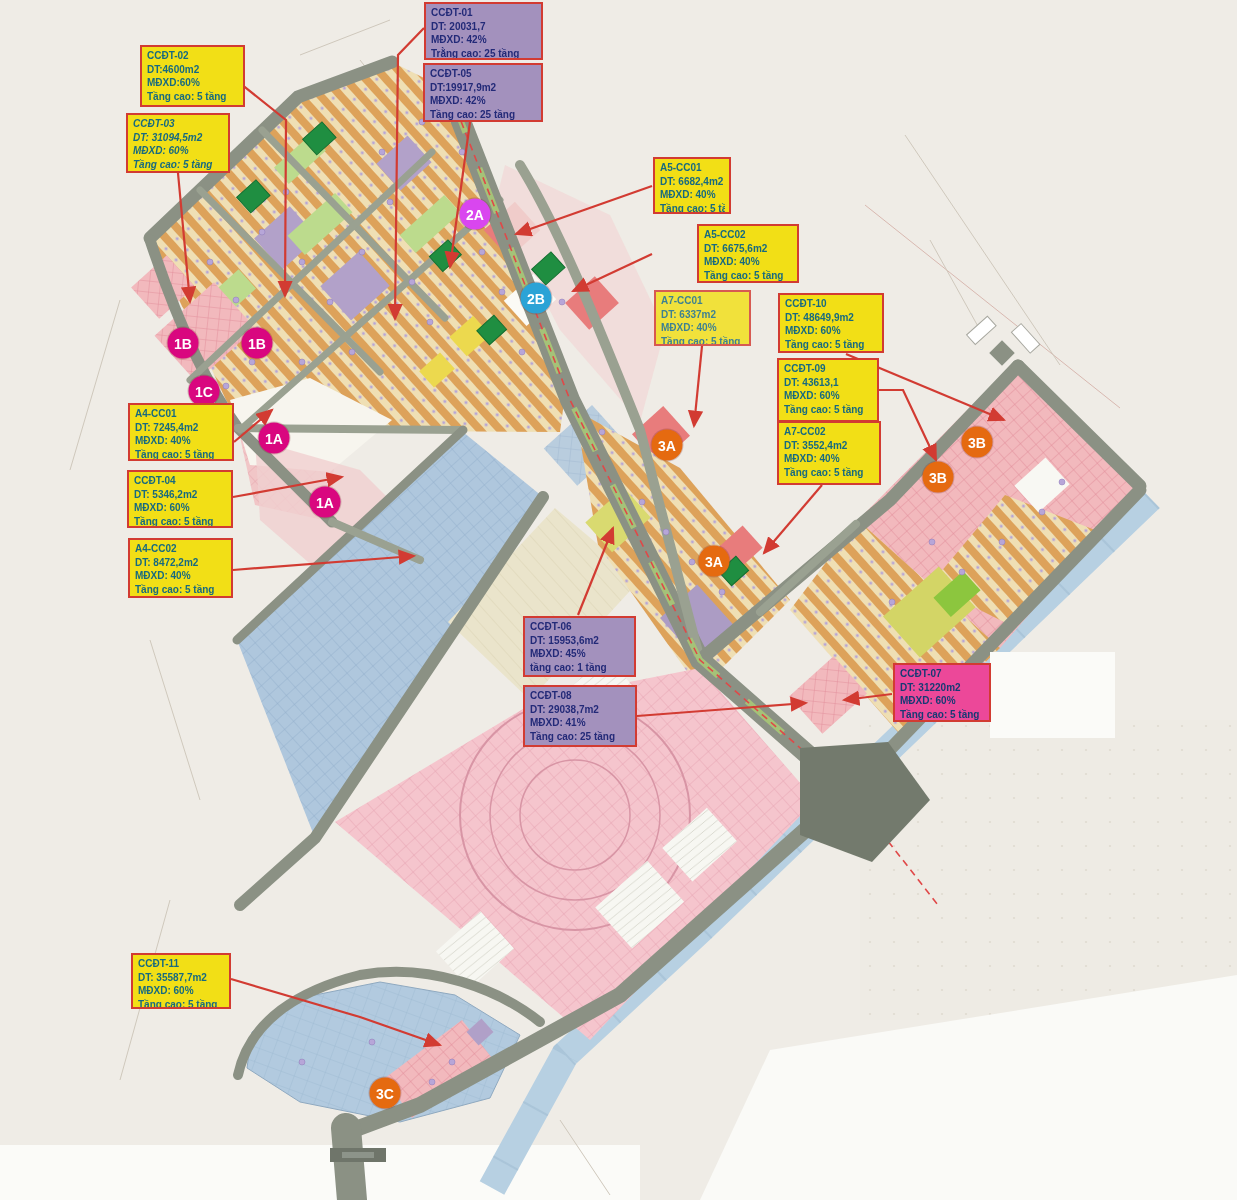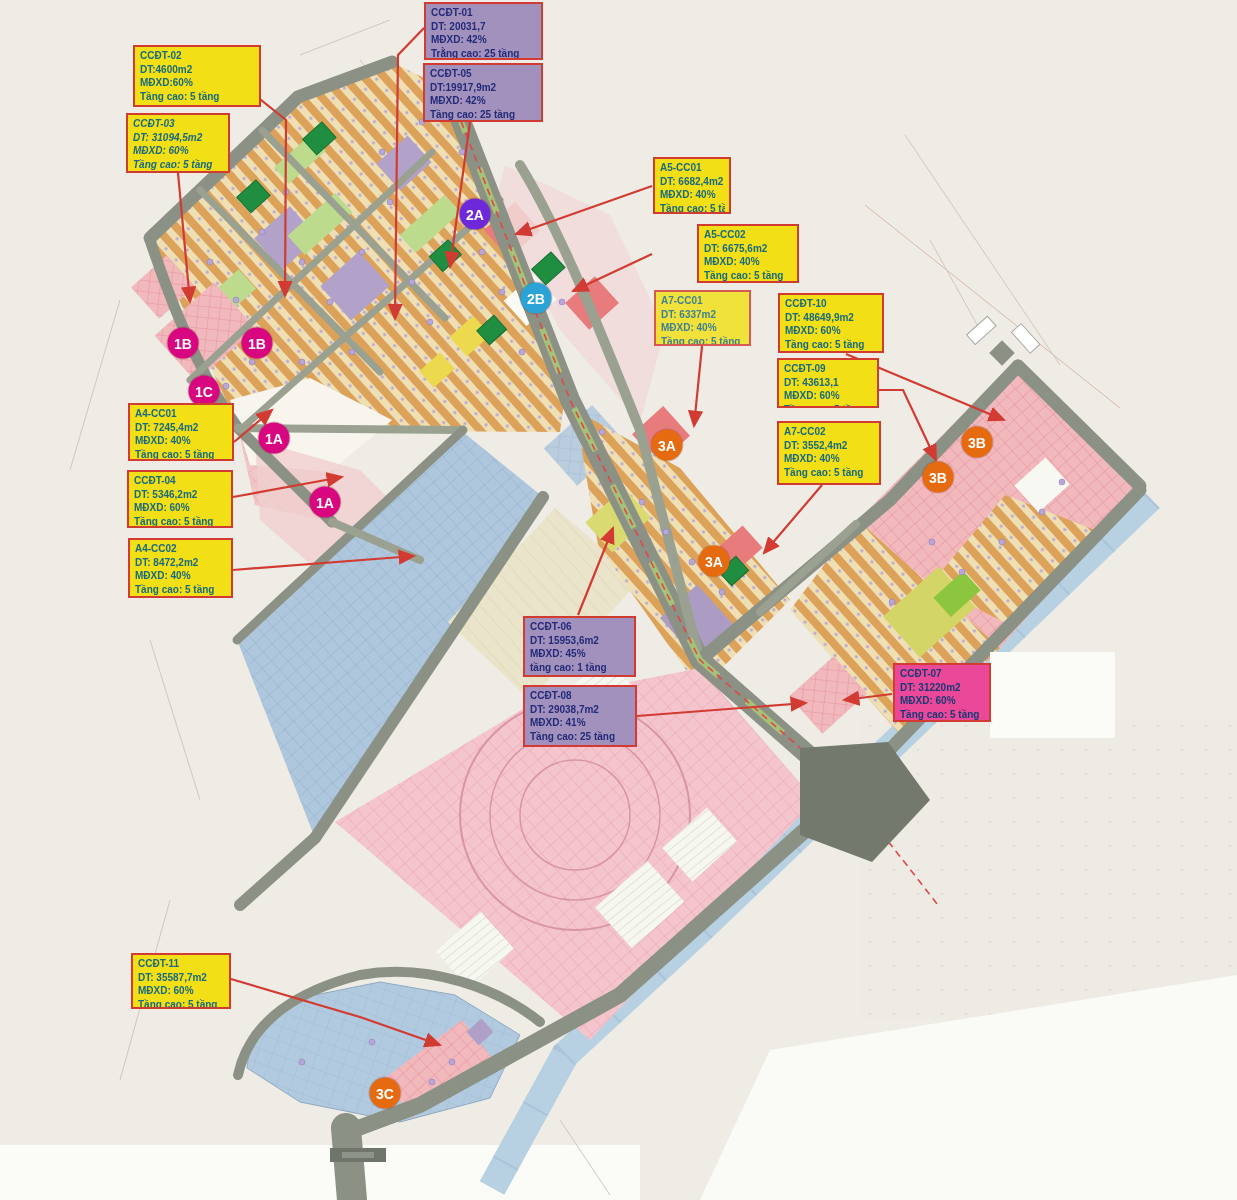--- a/index.html
+++ b/index.html
@@ -265,21 +265,21 @@
     <path d="M233,497 L342,477" marker-end="url(#arrow)"></path>
     <path d="M233,570 L414,556" marker-end="url(#arrow)"></path>
     <path d="M578,615 L613,528" marker-end="url(#arrow)"></path>
     <path d="M637,716 L806,703" marker-end="url(#arrow)"></path>
     <path d="M892,694 L844,700" marker-end="url(#arrow)"></path>
     <path d="M231,979 L360,1017 L440,1045" marker-end="url(#arrow)"></path>
   </g>
 </svg>
 
 <div id="overlay">
-      <div class="label yellow" style="left: 133px; top: 45px; width: 128px; height: 62px;">
+      <div class="label yellow" style="left: 140px; top: 45px; width: 105px; height: 62px;">
         <div class="l">CCĐT-02</div>
         <div class="l">DT:4600m2</div>
         <div class="l">MĐXD:60%</div>
         <div class="l">Tầng cao: 5 tầng</div>
       </div>
       <div class="label yellow" style="left: 126px; top: 113px; width: 104px; height: 60px; font-style: italic;">
         <div class="l">CCĐT-03</div>
         <div class="l">DT: 31094,5m2</div>
         <div class="l">MĐXD: 60%</div>
         <div class="l">Tầng cao: 5 tầng</div>
@@ -313,21 +313,21 @@
         <div class="l">DT: 6337m2</div>
         <div class="l">MĐXD: 40%</div>
         <div class="l">Tầng cao: 5 tầng</div>
       </div>
       <div class="label yellow" style="left: 778px; top: 293px; width: 106px; height: 60px;">
         <div class="l">CCĐT-10</div>
         <div class="l">DT: 48649,9m2</div>
         <div class="l">MĐXD: 60%</div>
         <div class="l">Tầng cao: 5 tầng</div>
       </div>
-      <div class="label yellow" style="left: 777px; top: 358px; width: 102px; height: 50px;">
+      <div class="label yellow" style="left: 777px; top: 358px; width: 102px; height: 64px;">
         <div class="l">CCĐT-09</div>
         <div class="l">DT: 43613,1</div>
         <div class="l">MĐXD: 60%</div>
         <div class="l">Tầng cao: 5 tầng</div>
       </div>
       <div class="label yellow" style="left: 777px; top: 421px; width: 104px; height: 64px;">
         <div class="l">A7-CC02</div>
         <div class="l">DT: 3552,4m2</div>
         <div class="l">MĐXD: 40%</div>
         <div class="l">Tầng cao: 5 tầng</div>
@@ -372,21 +372,21 @@
         <div class="l">CCĐT-11</div>
         <div class="l">DT: 35587,7m2</div>
         <div class="l">MĐXD: 60%</div>
         <div class="l">Tầng cao: 5 tầng</div>
       </div>
       <div class="badge" style="left: 183px; top: 343px; background: rgb(217, 7, 127);">1B</div>
       <div class="badge" style="left: 257px; top: 343px; background: rgb(217, 7, 127);">1B</div>
       <div class="badge" style="left: 204px; top: 391px; background: rgb(217, 7, 127);">1C</div>
       <div class="badge" style="left: 274px; top: 438px; background: rgb(217, 7, 127);">1A</div>
       <div class="badge" style="left: 325px; top: 502px; background: rgb(217, 7, 127);">1A</div>
-      <div class="badge" style="left: 475px; top: 214px; background: #6d28d9;">2A</div>
+      <div class="badge" style="left: 475px; top: 214px; background: #d946ef;">2A</div>
       <div class="badge" style="left: 536px; top: 298px; background: rgb(43, 163, 214);">2B</div>
       <div class="badge" style="left: 667px; top: 445px; background: rgb(229, 106, 16);">3A</div>
       <div class="badge" style="left: 714px; top: 561px; background: rgb(229, 106, 16);">3A</div>
       <div class="badge" style="left: 977px; top: 442px; background: rgb(229, 106, 16);">3B</div>
       <div class="badge" style="left: 938px; top: 477px; background: rgb(229, 106, 16);">3B</div>
       <div class="badge" style="left: 385px; top: 1093px; background: rgb(229, 106, 16);">3C</div>
     </div>
 
 </div>
 

